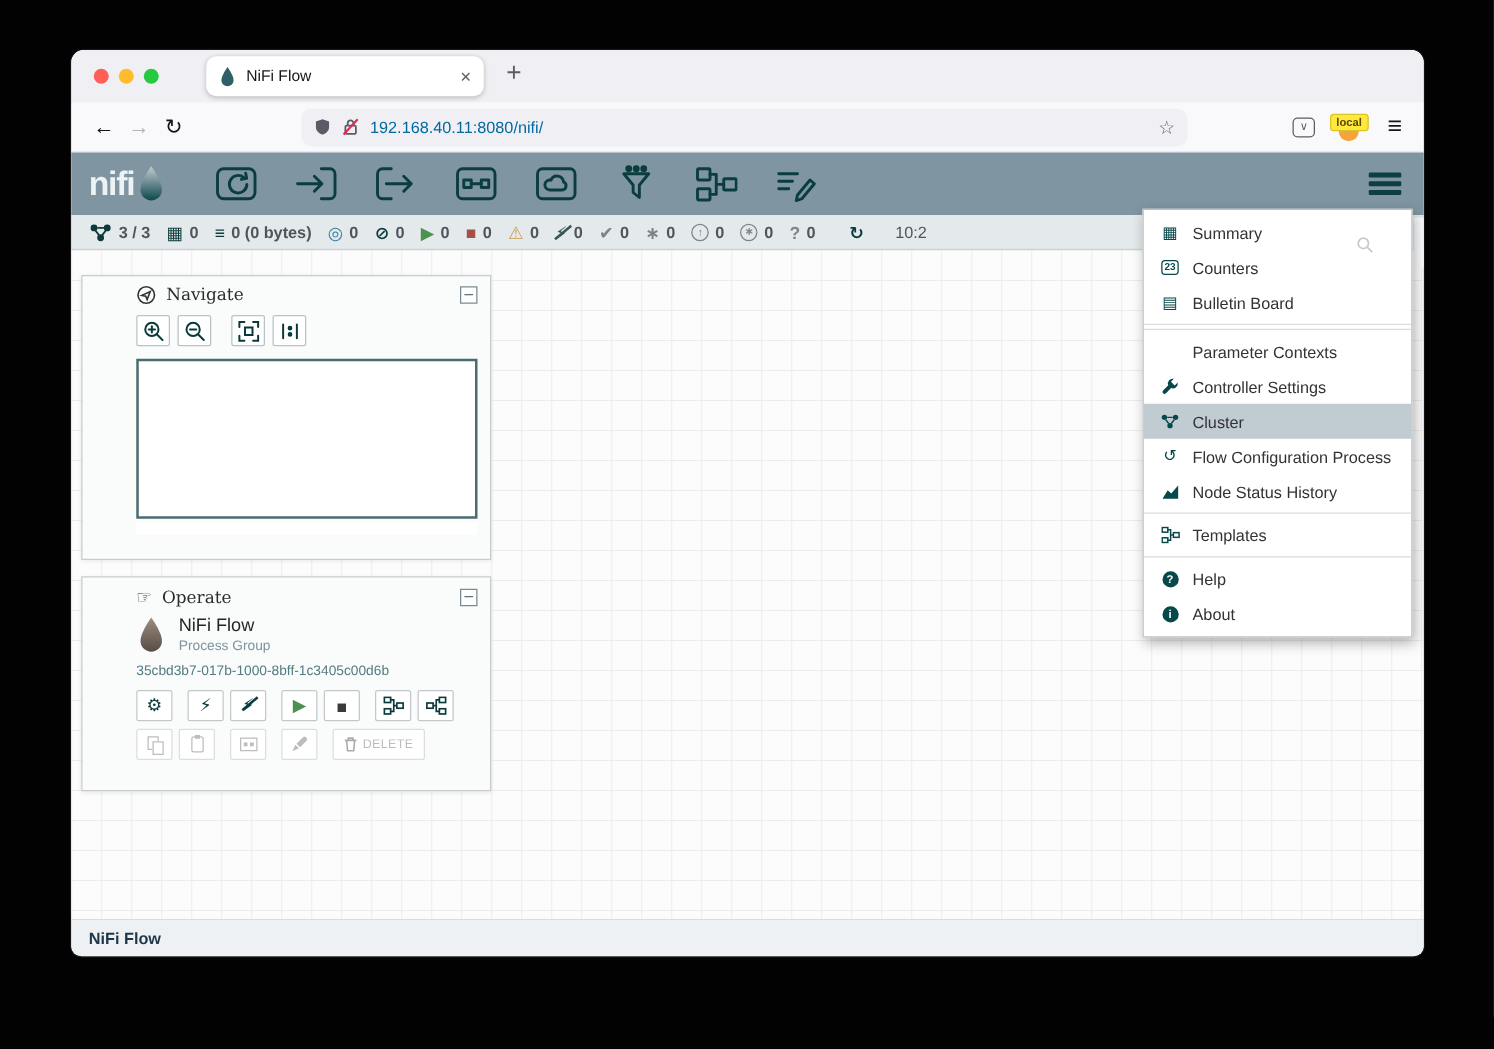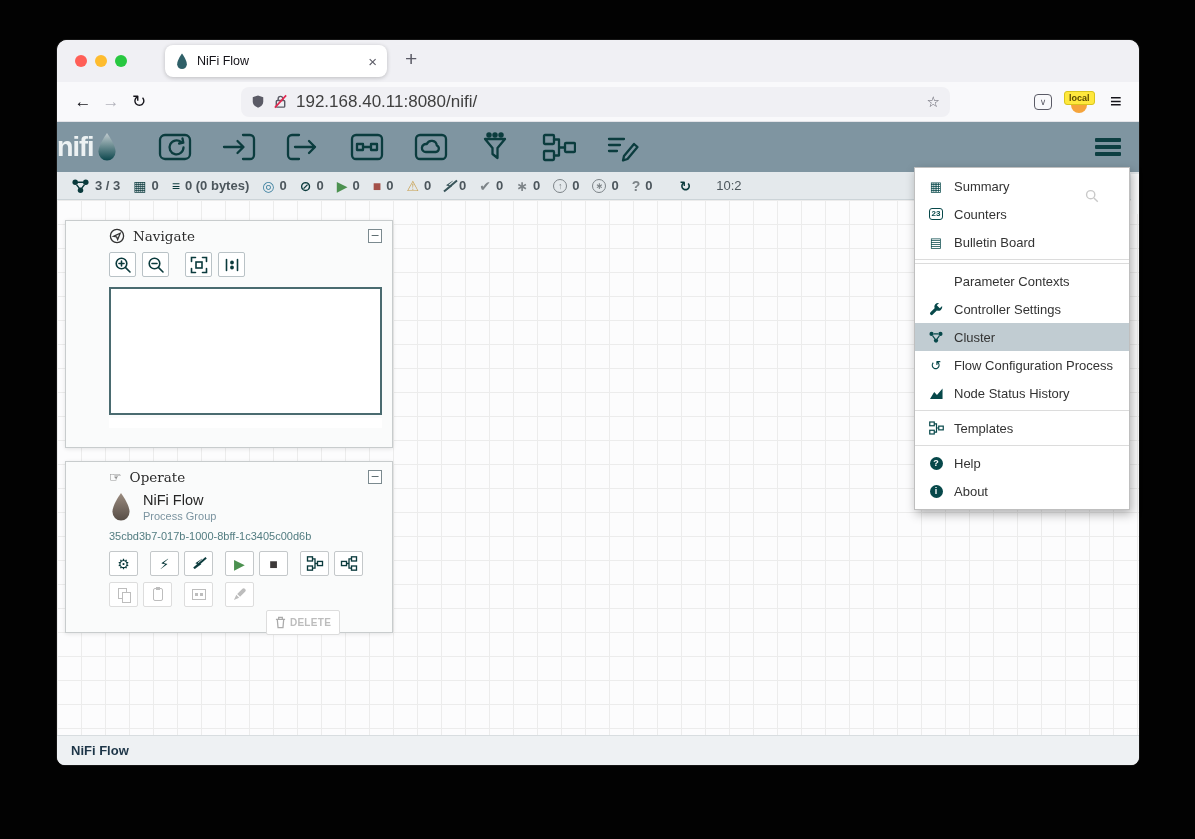--- a/index.html
+++ b/index.html
@@ -21,37 +21,37 @@
   .tab-title { font-size:12.5px; color:#15141a; flex:1; white-space:nowrap; overflow:hidden; }
   .tab-close { color:#5b5b66; font-size:15px; line-height:1; }
   .newtab { position:absolute; left:348px; top:7px; font-size:21px; color:#5b5b66; }
 
   .navbar { height:40px; background:#f9f9fb; border-bottom:1px solid #e3e3e8;
             display:flex; align-items:center; padding:0 12px; }
   .navbtn { width:28px; text-align:center; font-size:17px; color:#15141a; }
   .navbtn.dim { color:#b3b3bc; }
   .urlfield { margin-left:88px; width:709px; height:30px; background:#f0f0f4; border-radius:8px;
               display:flex; align-items:center; padding:0 10px; gap:8px; }
-  .urltext { font-size:17px; color:#404040; }
+  .urltext { font-size:13px; color:#0369a1; }
   .urlspacer { flex:1; }
   .star { font-size:15px; color:#5b5b66; }
   .pocket { margin-left:84px; width:18px; height:16px; border:1.6px solid #5b5b66; border-radius:4px;
             display:flex; align-items:center; justify-content:center; font-size:9px; color:#5b5b66; }
   .profile { margin-left:8px; position:relative; width:40px; height:26px; }
   .profile .face { position:absolute; left:11px; top:8px; width:16px; height:16px; border-radius:50%;
                    background:#f5a43c; }
   .profile .chip { position:absolute; left:4px; top:2px; background:#ffe83d; color:#5c4a00;
                    font-size:9px; font-weight:bold; padding:1px 4px; border-radius:3px;
                    border:1px solid #d9c51c; }
   .appmenu { margin-left:10px; font-size:20px; color:#15141a; }
 
   
   .nifi-app { height:643px; display:flex; flex-direction:column; }
   .nifi-header { height:50px; background:#7f95a1; display:flex; align-items:center; flex:0 0 auto; }
-  .logo { display:flex; align-items:flex-start; gap:2px; }
+  .logo { display:flex; align-items:flex-start; margin-left:14px; gap:2px; }
   .logo-text { font-size:27px; font-weight:bold; letter-spacing:-1px; color:#edf2f3; }
   .toolbar { display:flex; align-items:center; gap:26px; margin-left:38px; }
   .tbicon { width:38px; height:34px; display:flex; align-items:center; justify-content:center; cursor:grab; }
   .tbicon svg { stroke:#0b3c3e; fill:none; stroke-width:2.3; stroke-linejoin:round; stroke-linecap:round; }
   .nmenu { margin-left:auto; margin-right:18px; display:flex; flex-direction:column; gap:3px; cursor:pointer; }
   .nmenu span { width:26px; height:4px; background:#0d3f42; border-radius:1px; }
 
   .nifi-status { height:28px; background:#e4e9ec; border-bottom:1px solid #ccd4d8; display:flex;
                  align-items:center; padding:0 14px; font-size:13px; font-weight:bold; color:#4c565c;
                  flex:0 0 auto; white-space:nowrap; }
@@ -92,21 +92,21 @@
   .op-name { font-size:14.5px; color:#262626; }
   .op-type { font-size:11px; color:#7b94a0; margin-top:2px; }
   .op-id { font-size:11px; color:#527c80; margin:8px 0 9px; }
   .op-row { display:flex; gap:5px; margin-bottom:6px; }
   .obtn { min-width:29px; height:25px; background:#fff; border:1px solid #c4c8ca; border-radius:2px;
           display:flex; align-items:center; justify-content:center; color:#0a3a3c; font-size:14px;
           gap:4px; }
   .obtn.gapleft { margin-left:7px; }
   .obtn .slashed::after { left:-2px; top:6px; width:16px; background:#0a3a3c; }
   .obtn.disabled { color:#bdbdbd; border-color:#ddd; }
-  .delete-btn { width:74px; font-size:10px; font-weight:bold; color:#a9a9a9; letter-spacing:.3px;margin-top:28px; }
+  .delete-btn { width:74px; font-size:10px; font-weight:normal; color:#a9a9a9; letter-spacing:.3px; }
   .ic-copy { width:11px; height:13px; position:relative; }
   .ic-copy::before { content:""; position:absolute; left:0; top:0; width:7px; height:9px; border:1.4px solid currentColor; }
   .ic-copy::after { content:""; position:absolute; left:3.5px; top:3.5px; width:7px; height:9px; border:1.4px solid currentColor; background:#fff; }
   .ic-paste { width:10px; height:13px; border:1.4px solid currentColor; border-radius:2px; position:relative; }
   .ic-paste::before { content:""; position:absolute; top:-2px; left:2px; width:4px; height:3px; background:currentColor; }
   .ic-group { width:14px; height:11px; border:1.4px solid currentColor; position:relative; }
   .ic-group::before { content:""; position:absolute; left:2px; top:3px; width:3px; height:3px; background:currentColor; }
   .ic-group::after { content:""; position:absolute; right:2px; top:3px; width:3px; height:3px; background:currentColor; }
 
   .nifi-footer { height:30px; background:#eef1f3; border-top:1px solid #d8dde0; display:flex;

